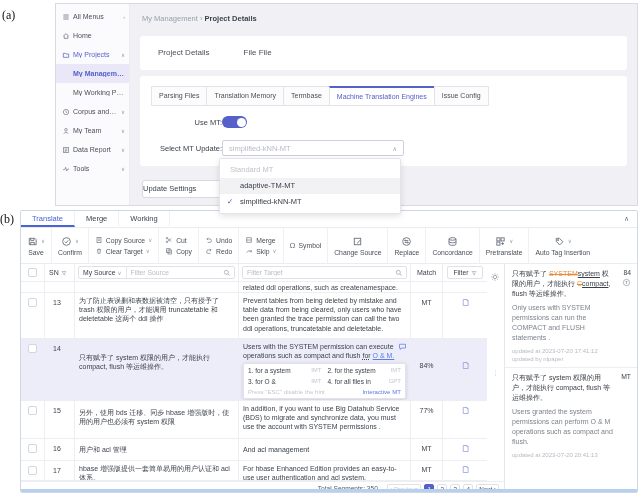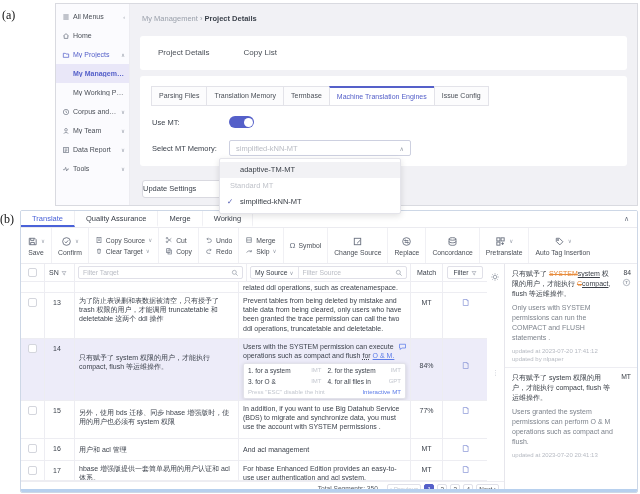--- a/index.html
+++ b/index.html
@@ -22,21 +22,21 @@
   .crumbs b { color:#3d434d; font-weight:bold; }
   .card1 { position:absolute; left:10px; right:10px; top:32px; height:34px; background:#fff; border-radius:3px; display:flex; gap:30px; padding-left:16px; align-items:stretch; }
   .tab-a { font-size:8px; color:#4a4f57; display:flex; align-items:center; }
   .tab-a span { line-height:31px; border-bottom:2px solid transparent; padding:0 2px; }
   .tab-a.active span { color:#5560c9; border-bottom-color:#5560c9; }
   .card2 { position:absolute; left:10px; right:10px; top:72px; height:90px; background:#fff; border-radius:3px; }
   .subtabs { position:absolute; left:12px; top:10px; display:flex; }
   .subtab { border:1px solid #e3e3e9; background:#fcfcfd; color:#4a4f57; font-size:7px; height:20px; line-height:18px; padding:0 7px; margin-left:-1px; white-space:nowrap; }
   .subtab.active { background:#fff; color:#5560c9; border-top:2px solid #5560c9; }
   .form-row { position:absolute; left:12px; display:flex; align-items:center; font-size:7.5px; }
-  .form-row .flabel { width:70px; text-align:left; margin-right:7px; color:#3d434d; }
+  .form-row .flabel { width:70px; text-align:right; color:#3d434d; }
   .toggle { width:25px; height:12px; border-radius:6px; background:#5560c9; position:relative; }
   .toggle::after { content:""; position:absolute; right:1.5px; top:1.5px; width:9px; height:9px; border-radius:50%; background:#fff; }
   .mt-select { width:182px; height:16px; border:1px solid #cdd0e0; border-radius:2px; background:#fff; display:flex; align-items:center; padding:0 6px; color:#b9bcc4; font-size:7.5px; }
   .mt-select .chev { margin-left:auto; color:#9aa0ab; font-size:6px; }
   .dropdown { position:absolute; left:89px; top:154px; width:182px; background:#fff; border:1px solid #e4e4ea; border-radius:2px; box-shadow:0 2px 6px rgba(0,0,0,.12); padding:3px 0; z-index:9; }
   .opt { height:16px; line-height:16px; font-size:7.5px; padding-left:20px; color:#3b4048; position:relative; }
   .opt.dim { color:#c0c3ca; padding-left:10px; }
   .opt.hover { background:#f2f2f5; }
   .opt .chk { position:absolute; left:7px; color:#4a55b0; font-size:7.5px; }
   .update-btn { position:absolute; left:12px; top:176px; width:88px; height:18px; border:1px solid #d9d9e0; border-radius:3px; background:#fff; font-size:7.5px; color:#3d434d; text-align:left; line-height:16px; }
@@ -186,59 +186,58 @@
     <div class="crumbs">
       <span>My Management</span>
       <span>›</span>
       <b>Project Details</b>
     </div>
     <div class="card1">
       <div class="tab-a">
           <span>Project Details</span>
         </div>
       <div class="tab-a">
-          <span>Copy List</span>
+          <span>File File</span>
         </div>
     </div>
     <div class="card2">
       <div class="subtabs">
         <div class="subtab">Parsing Files</div>
         <div class="subtab">Translation Memory</div>
         <div class="subtab">Termbase</div>
         <div class="subtab active">Machine Translation Engines</div>
         <div class="subtab">Issue Config</div>
       </div>
       <div class="form-row" style="top:40px;">
         <span class="flabel">Use MT:</span>
         <span class="toggle"></span>
       </div>
       <div class="form-row" style="top:64px;">
-        <span class="flabel">Select MT Memory:</span>
+        <span class="flabel">Select MT Update:</span>
         <span class="mt-select">
           <span>simplified-kNN-MT</span>
           <span class="chev">∧</span>
         </span>
       </div>
     </div>
     <div class="dropdown">
+      <div class="opt dim">Standard MT</div>
       <div class="opt hover">adaptive-TM-MT</div>
-      <div class="opt dim">Standard MT</div>
       <div class="opt">
         <span class="chk">✓</span>
         <span>simplified-kNN-MT</span>
       </div>
     </div>
     <div class="update-btn">Update Settings</div>
   </div>
 </div>
 
 <div class="panel-b">
   <div class="menu-row">
     <div class="menu-tab active">Translate</div>
-    <div class="menu-tab">Quality Assurance</div>
     <div class="menu-tab">Merge</div>
     <div class="menu-tab">Working</div>
     <span class="menu-collapse">∧</span>
   </div>
 
   <div class="toolbar">
     <div class="tgroup">
       <div class="bigbtn">
         <span class="irow">
             <svg width="11" height="11" viewBox="0 0 12 12">
@@ -433,38 +432,38 @@
       <div class="thead">
         <div class="h-cell c-check" style="padding-top:0;">
             <span class="checkbox"></span>
           </div>
         <div class="h-cell c-sn" style="padding-top:0;gap:2px;">
           <span>SN</span>
           <svg width="6" height="6" viewBox="0 0 12 12">
               <path d="M2 3h8L7.2 6.5V10L4.8 8.6V6.5z" stroke="#9aa0ab" stroke-width="1.2" fill="none"></path>
             </svg>
         </div>
-        <div class="h-cell c-tgt" style="padding:0 3px;">
-          <div class="inputbox">
-            <input placeholder="Filter Target" style="">
-            <svg width="8" height="8" viewBox="0 0 12 12" style="margin-right:3px;flex:none;">
-                <g stroke="#9aa0ab" stroke-width="1.1" fill="none">
-                  <circle cx="5" cy="5" r="3"></circle>
-                  <path d="M7.3 7.3 10 10"></path>
-                </g>
-              </svg>
-          </div>
-        </div>
         <div class="h-cell c-src" style="padding:0 3px;">
           <div class="inputbox">
             <span class="seg">
                 <span>My Source</span>
                 <span class="chev-s">∨</span>
               </span>
             <input placeholder="Filter Source" style="">
+            <svg width="8" height="8" viewBox="0 0 12 12" style="margin-right:3px;flex:none;">
+                <g stroke="#9aa0ab" stroke-width="1.1" fill="none">
+                  <circle cx="5" cy="5" r="3"></circle>
+                  <path d="M7.3 7.3 10 10"></path>
+                </g>
+              </svg>
+          </div>
+        </div>
+        <div class="h-cell c-tgt" style="padding:0 3px;">
+          <div class="inputbox">
+            <input placeholder="Filter Target" style="">
             <svg width="8" height="8" viewBox="0 0 12 12" style="margin-right:3px;flex:none;">
                 <g stroke="#9aa0ab" stroke-width="1.1" fill="none">
                   <circle cx="5" cy="5" r="3"></circle>
                   <path d="M7.3 7.3 10 10"></path>
                 </g>
               </svg>
           </div>
         </div>
         <div class="h-cell c-match" style="padding-top:0;justify-content:center;">
             <span>Match</span>

